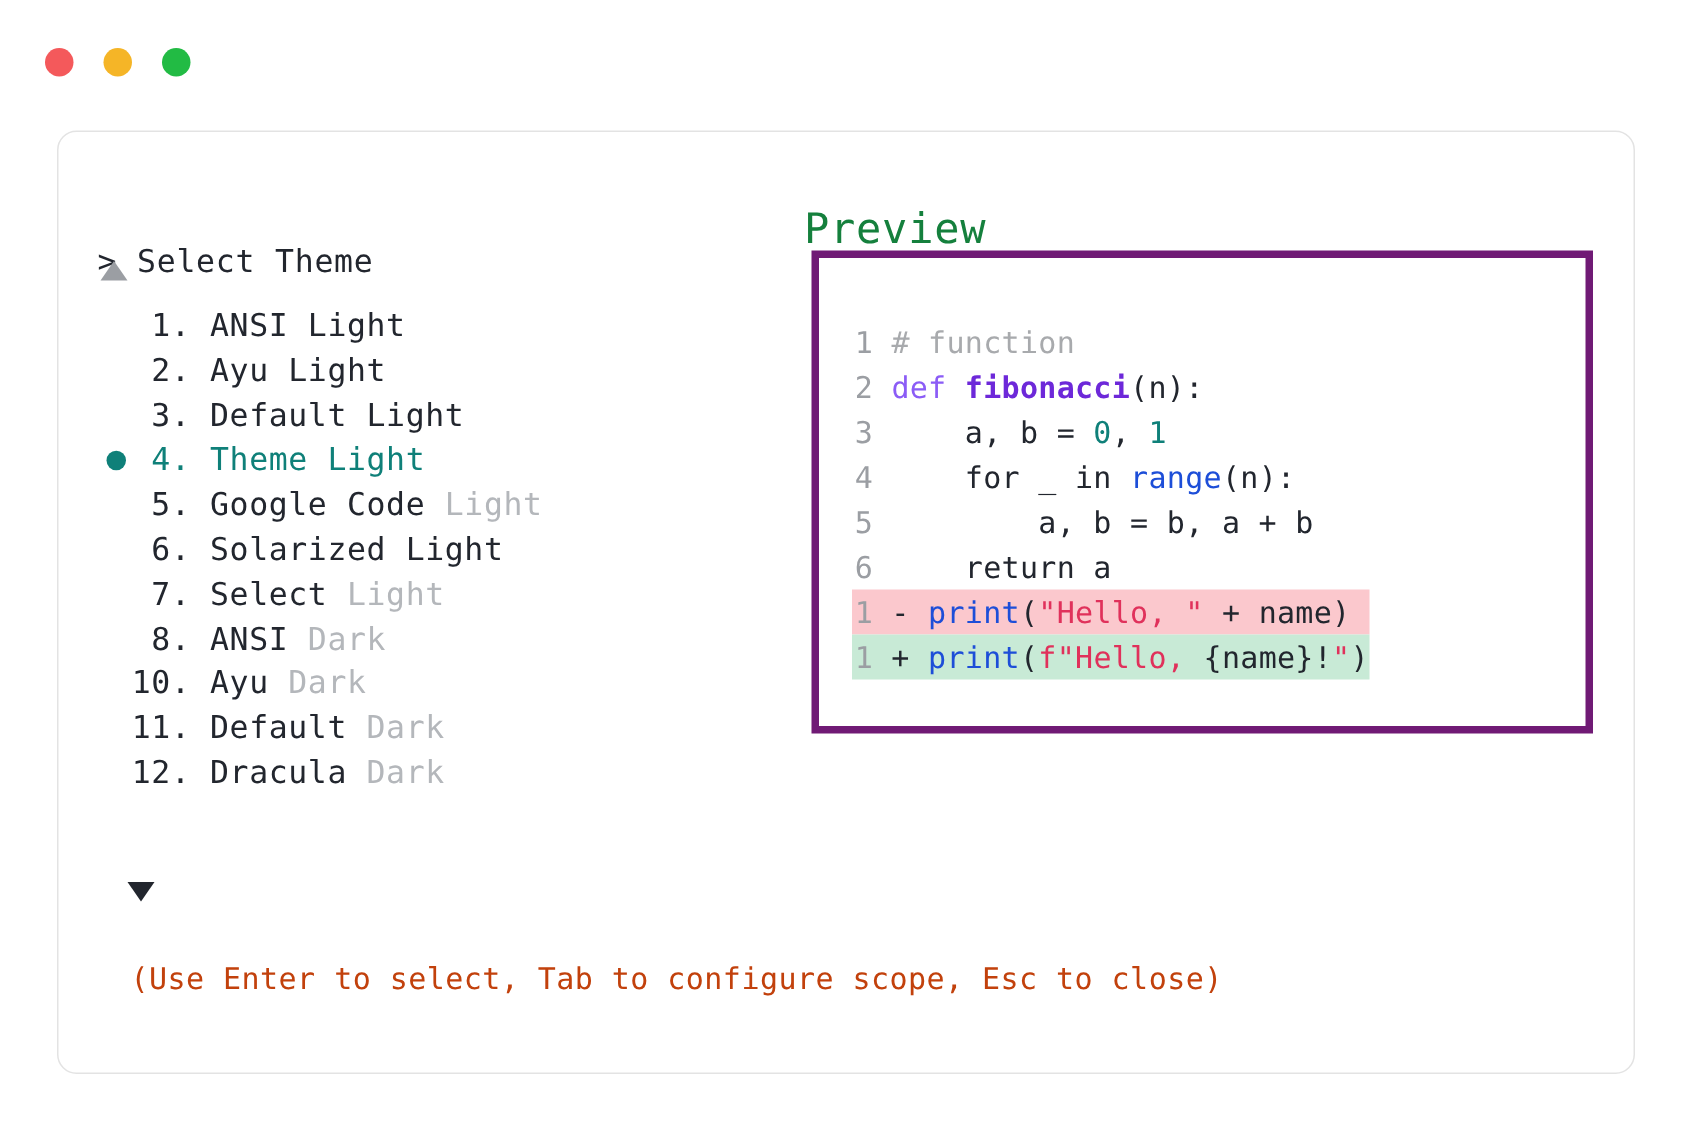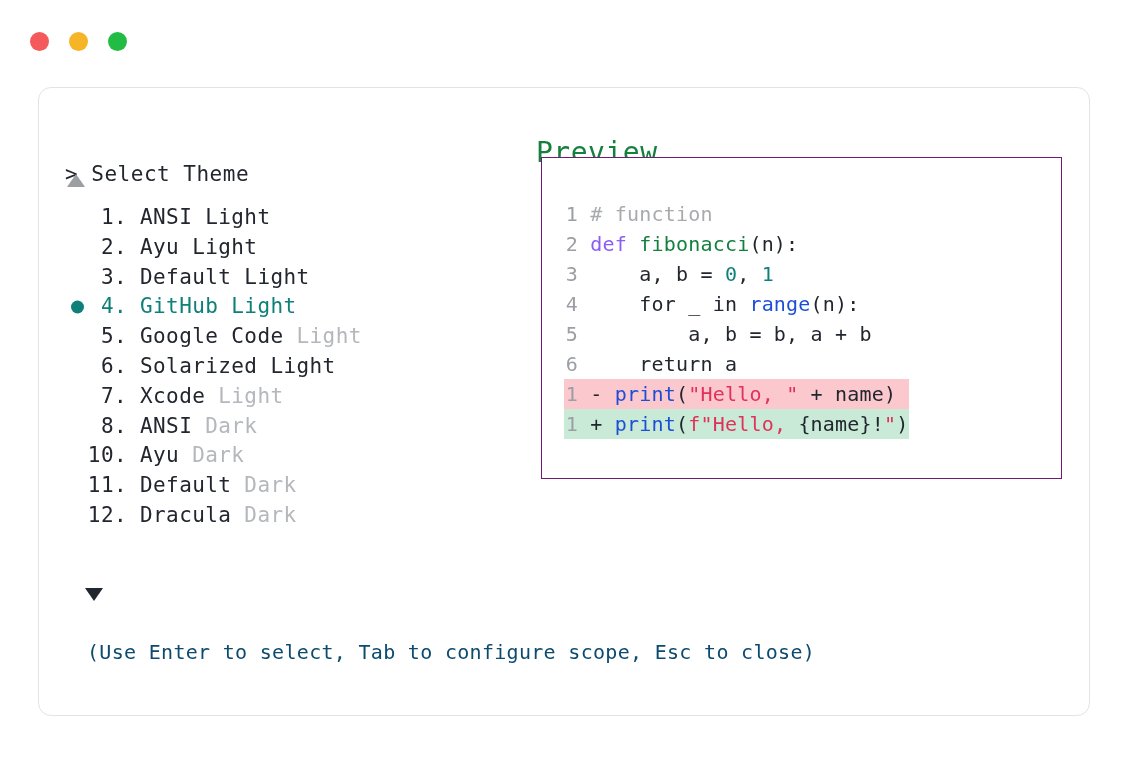--- a/index.html
+++ b/index.html
@@ -123,21 +123,21 @@
   .theme-item.selected .theme-text,
   .theme-item.selected .theme-variant { color: #0f8079; }
   .theme-variant.dim { color: #b4b7bb; }
 
   .hint {
     position: absolute;
     left: 22px;
     top: 552px;
     font-size: 20px;
     letter-spacing: 0.3px;
-    color: #0c4a6e;
+    color: #c2410c;
     white-space: pre;
   }
 
   
   .right-col {
     position: absolute;
     left: 497px;
     top: 0px;
     width: 530px;
   }
@@ -146,46 +146,46 @@
     left: 0px;
     top: 48px;
     font-size: 28px;
     letter-spacing: 0.5px;
     color: #15803d;
     white-space: pre;
   }
   .preview-panel {
     position: absolute;
     left: 5px;
-    top: 69px;
+    top: 79px;
     width: 521px;
     height: 322px;
     box-sizing: border-box;
-    border: 1px solid #701a75;
+    border: 5px solid #701a75;
     background: #ffffff;
   }
   .code {
     position: absolute;
     left: 22px;
     top: 41px;
     font-size: 20px;
     line-height: 30px;
     white-space: pre;
     letter-spacing: 0.2px;
   }
   .cl { display: block; height: 30px; }
   .ln {
     display: inline-block;
     width: 14px;
     text-align: right;
     color: #9b9ea3;
   }
   .tok-com  { color: #a8aaad; }
   .tok-kw   { color: #8b5cf6; }
-  .tok-fn   { color: #15803d; font-weight: normal; }
+  .tok-fn   { color: #6d28d9; font-weight: bold; }
   .tok-num  { color: #0f8079; }
   .tok-bi   { color: #1d4ed8; }
   .tok-str  { color: #e0315b; }
   .tok-txt  { color: #22262e; }
 
   .diff { position: absolute; left: 22px; top: 221px; font-size: 20px;
           line-height: 30px; white-space: pre; letter-spacing: 0.2px; }
   .dl { display: block; height: 30px; }
   .dl-del { background: #fbc8cd; }
   .dl-add { background: #c8ead6; }
@@ -205,24 +205,24 @@
   <div class="left-col">
 
     <div class="prompt-row"><span class="prompt-caret">&gt;</span><span> </span><span>Select Theme</span></div>
 
     <div class="scroll-up"></div>
 
     <div class="theme-list" id="theme-list">
         <div class="theme-item"><span class="theme-num">1.</span><span class="theme-text">ANSI</span><span> </span><span class="theme-variant">Light</span></div>
         <div class="theme-item"><span class="theme-num">2.</span><span class="theme-text">Ayu</span><span> </span><span class="theme-variant">Light</span></div>
         <div class="theme-item"><span class="theme-num">3.</span><span class="theme-text">Default</span><span> </span><span class="theme-variant">Light</span></div>
-        <div class="theme-item selected"><span class="bullet"></span><span class="theme-num">4.</span><span class="theme-text">GitHub</span><span> </span><span class="theme-variant">Light</span></div>
+        <div class="theme-item selected"><span class="bullet"></span><span class="theme-num">4.</span><span class="theme-text">Theme</span><span> </span><span class="theme-variant">Light</span></div>
         <div class="theme-item"><span class="theme-num">5.</span><span class="theme-text">Google Code</span><span> </span><span class="theme-variant dim">Light</span></div>
         <div class="theme-item"><span class="theme-num">6.</span><span class="theme-text">Solarized</span><span> </span><span class="theme-variant">Light</span></div>
-        <div class="theme-item"><span class="theme-num">7.</span><span class="theme-text">Xcode</span><span> </span><span class="theme-variant dim">Light</span></div>
+        <div class="theme-item"><span class="theme-num">7.</span><span class="theme-text">Select</span><span> </span><span class="theme-variant dim">Light</span></div>
         <div class="theme-item"><span class="theme-num">8.</span><span class="theme-text">ANSI</span><span> </span><span class="theme-variant dim">Dark</span></div>
         <div class="theme-item"><span class="theme-num">10.</span><span class="theme-text">Ayu</span><span> </span><span class="theme-variant dim">Dark</span></div>
         <div class="theme-item"><span class="theme-num">11.</span><span class="theme-text">Default</span><span> </span><span class="theme-variant dim">Dark</span></div>
         <div class="theme-item"><span class="theme-num">12.</span><span class="theme-text">Dracula</span><span> </span><span class="theme-variant dim">Dark</span></div>
       </div>
 
     <div class="scroll-down"></div>
 
     <div class="hint">(Use Enter to select, Tab to configure scope, Esc to close)</div>
   </div>

